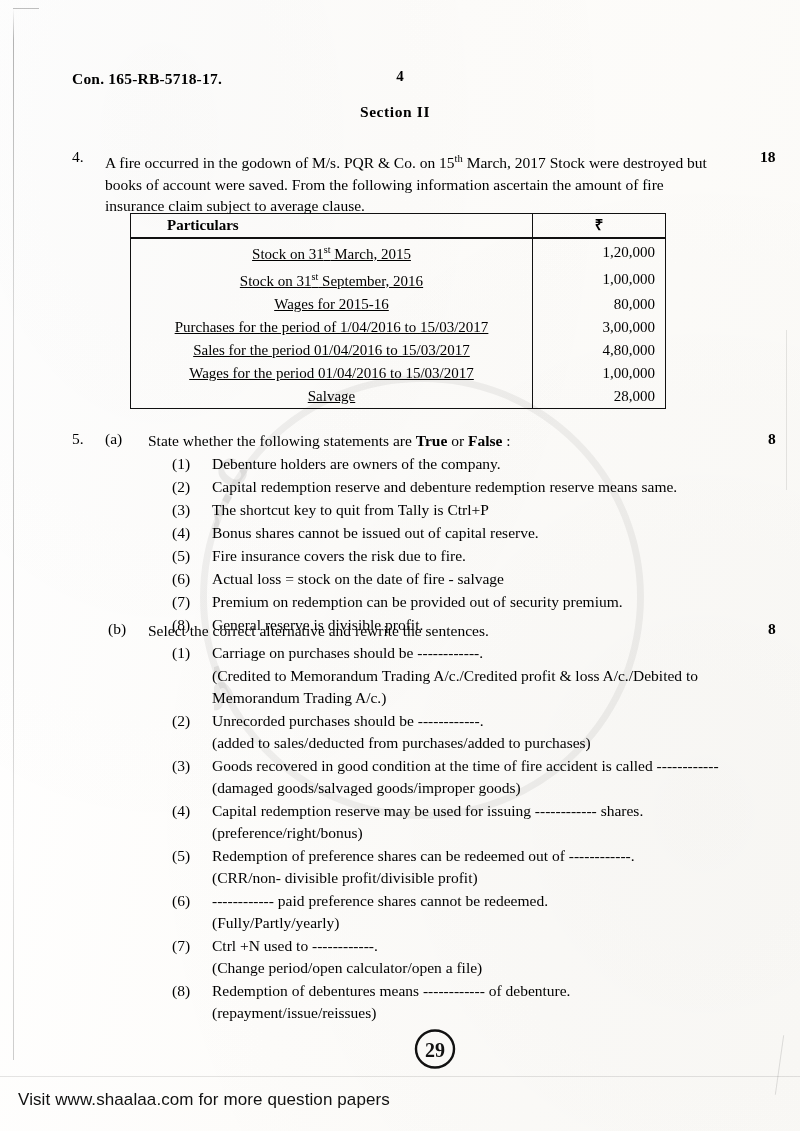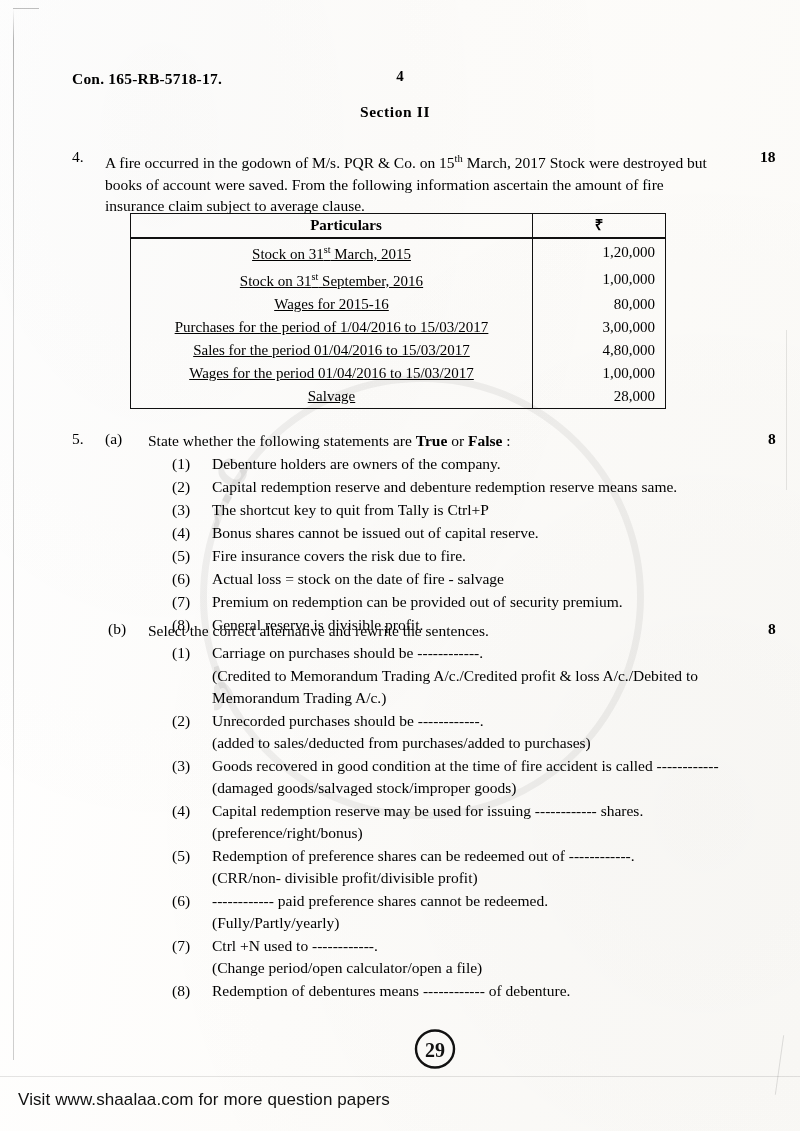--- a/index.html
+++ b/index.html
@@ -178,21 +178,21 @@
   #claim-table th, #claim-table td {
     border: 1px solid #111;
     padding: 1px 7px 2px 7px;
     line-height: 20px;
   }
   #claim-table thead th {
     font-weight: bold;
     border-bottom: 2px solid #111;
   }
   #claim-table thead th.c-part {
-    text-align: center;
+    text-align: left;
     padding-left: 36px;
   }
   #claim-table thead th.c-amt {
     text-align: center;
     width: 118px;
   }
   #claim-table td.c-part {
     text-align: center;
     border-right: 1.5px solid #111;
     border-top: none;
@@ -411,21 +411,21 @@
             <span class="li-mark">(2)</span>
             <span class="li-text">Unrecorded purchases should be ------------.</span>
           </div>
           <div class="li-opts">(added to sales/deducted from purchases/added to purchases)</div>
         </div>
         <div>
           <div class="li-row">
             <span class="li-mark">(3)</span>
             <span class="li-text">Goods recovered in good condition at the time of fire accident is called ------------</span>
           </div>
-          <div class="li-opts">(damaged goods/salvaged stock/improper goods)</div>
+          <div class="li-opts">(damaged goods/salvaged goods/improper goods)</div>
         </div>
         <div>
           <div class="li-row">
             <span class="li-mark">(4)</span>
             <span class="li-text">Capital redemption reserve may be used for issuing ------------ shares.</span>
           </div>
           <div class="li-opts">(preference/right/bonus)</div>
         </div>
         <div>
           <div class="li-row">
@@ -446,20 +446,21 @@
             <span class="li-mark">(7)</span>
             <span class="li-text">Ctrl +N used to ------------.</span>
           </div>
           <div class="li-opts">(Change period/open calculator/open a file)</div>
         </div>
         <div>
           <div class="li-row">
             <span class="li-mark">(8)</span>
             <span class="li-text">Redemption of debentures means ------------ of debenture.</span>
           </div>
+          <div class="li-opts">(repayment/issue/reissues)</div>
         </div>
       </div>
 
     <div id="hand-mark">
       <svg viewBox="0 0 46 42" width="46" height="42">
         <ellipse cx="23" cy="21" rx="19" ry="18.5" fill="none" stroke="#111" stroke-width="2.4"></ellipse>
         <text x="23" y="29" text-anchor="middle" font-family="Liberation Serif, serif" font-size="20" font-weight="bold" fill="#111">29</text>
       </svg>
     </div>
 

